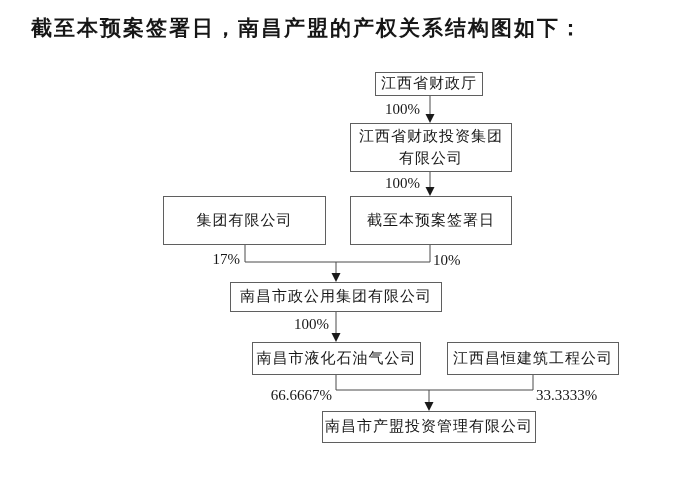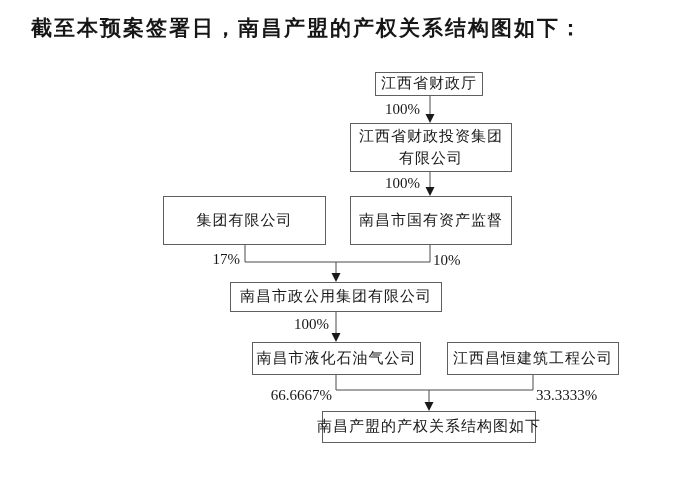--- a/index.html
+++ b/index.html
@@ -78,37 +78,37 @@
   <div class="box" style="left:350px;top:123px;width:162px;height:49px">
     <span>江西省财政投资集团</span>
     <span>有限公司</span>
   </div>
 
   <div class="box" style="left:163px;top:196px;width:163px;height:49px">
     <span>集团有限公司</span>
   </div>
 
   <div class="box" style="left:350px;top:196px;width:162px;height:49px">
-    <span>南昌市国有资产监督</span>
+    <span>截至本预案签署日</span>
   </div>
 
   <div class="box" style="left:230px;top:282px;width:212px;height:30px">
     <span>南昌市政公用集团有限公司</span>
   </div>
 
   <div class="box" style="left:447px;top:342px;width:172px;height:33px">
     <span>江西昌恒建筑工程公司</span>
   </div>
 
   <div class="box" style="left:252px;top:342px;width:169px;height:33px">
     <span>南昌市液化石油气公司</span>
   </div>
 
   <div class="box" style="left:322px;top:411px;width:214px;height:32px">
-    <span>南昌产盟的产权关系结构图如下</span>
+    <span>南昌市产盟投资管理有限公司</span>
   </div>
 
   <span class="pct" style="left:385px;top:101px">100%</span>
   <span class="pct" style="left:385px;top:175px">100%</span>
   <span class="pct right-align" style="left:200px;top:251px;width:40px">17%</span>
   <span class="pct" style="left:433px;top:252px">10%</span>
   <span class="pct" style="left:294px;top:316px">100%</span>
   <span class="pct right-align" style="left:252px;top:387px;width:80px">66.6667%</span>
   <span class="pct" style="left:536px;top:387px">33.3333%</span>
 

